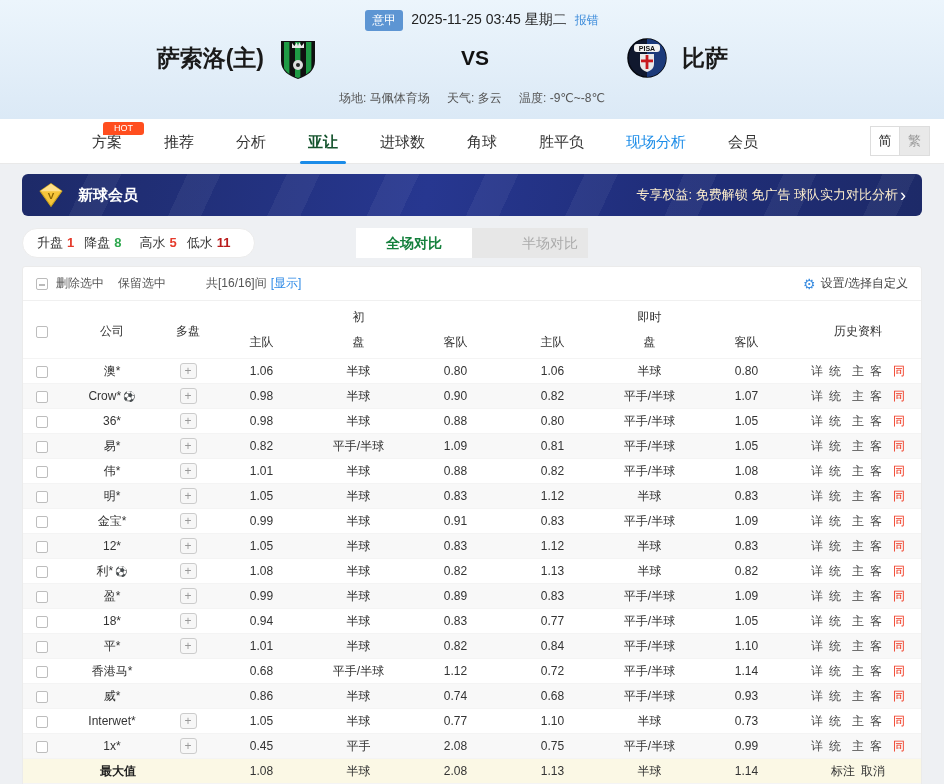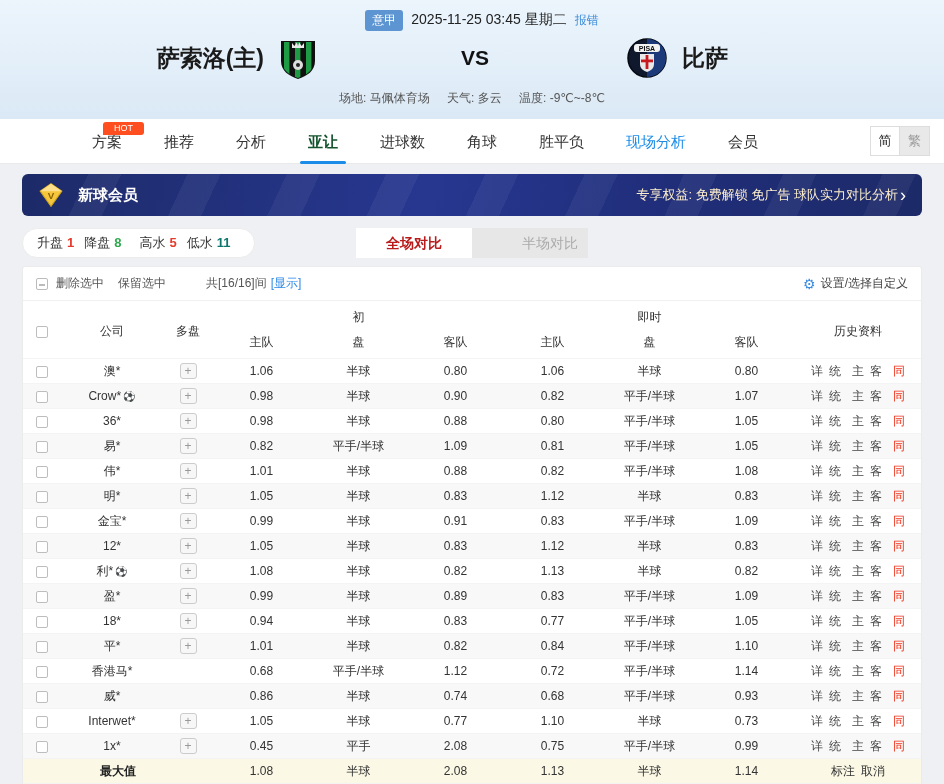--- a/index.html
+++ b/index.html
@@ -44,21 +44,21 @@
   .vip-arrow { font-size:18px; color:#fff; line-height:1; }
 
   
   .stats-row { margin:12px 22px 8px; height:30px; position:relative; display:flex; align-items:center; }
   .stats-pill { background:#fff; border:1px solid #ececec; border-radius:15px; padding:5px 14px; font-size:13px; display:flex; align-items:center; }
   .stat-label { color:#333; }
   .stat-value { font-weight:bold; margin:0 10px 0 4px; }
   .stat-item:nth-child(3) .stat-label { margin-left:8px; }
   .view-tabs { position:absolute; left:50%; transform:translateX(-50%); display:flex; }
   .view-tab { width:116px; height:30px; line-height:30px; text-align:center; font-size:14px; cursor:pointer; }
-  .view-tab.active { background:#fff; color:#b91c1c; font-weight:bold; }
+  .view-tab.active { background:#fff; color:#15803d; font-weight:bold; }
   .view-tab.inactive { background:#e7e7e7; color:#aaa;padding-left:40px; }
 
   
   .panel { margin:0 22px; background:#fff; border:1px solid #ebebeb; border-radius:3px; }
   .toolbar { height:34px; display:flex; align-items:center; padding:0 13px; font-size:12px; color:#555; border-bottom:1px solid #f0f0f0; }
   .half-cb { display:inline-block; width:12px; height:12px; border:1px solid #bbb; border-radius:2px; position:relative; margin-right:8px; cursor:pointer; background:#fff; }
   .half-cb::after { content:""; position:absolute; left:2px; top:5px; width:6px; height:2px; background:#bbb; }
   .tool-link { margin-right:14px; cursor:pointer;text-align:center; }
   .count-group { margin-left:26px; color:#555; }
   .show-link { color:#2e8ae6; cursor:pointer; margin-left:4px; }
@@ -166,21 +166,21 @@
     <span>专享权益: 免费解锁 免广告 球队实力对比分析</span>
     <span class="vip-arrow">›</span>
   </div>
 </div>
 
 <div class="stats-row">
   <div class="stats-pill" id="stats-pill">
       <span class="stat-item"><span class="stat-label">升盘</span><span class="stat-value" style="color: rgb(229, 59, 44);">1</span></span>
       <span class="stat-item"><span class="stat-label">降盘</span><span class="stat-value" style="color: rgb(47, 168, 79);">8</span></span>
       <span class="stat-item"><span class="stat-label">高水</span><span class="stat-value" style="color: rgb(229, 59, 44);">5</span></span>
-      <span class="stat-item"><span class="stat-label">低水</span><span class="stat-value" style="color: #0f766e;">11</span></span>
+      <span class="stat-item"><span class="stat-label">低水</span><span class="stat-value" style="color: #b91c1c;">11</span></span>
     </div>
   <div class="view-tabs" id="view-tabs">
       <div class="view-tab active">全场对比</div>
       <div class="view-tab inactive">半场对比</div>
     </div>
 </div>
 
 <div class="panel">
   <div class="toolbar">
     <span class="half-cb"></span>

